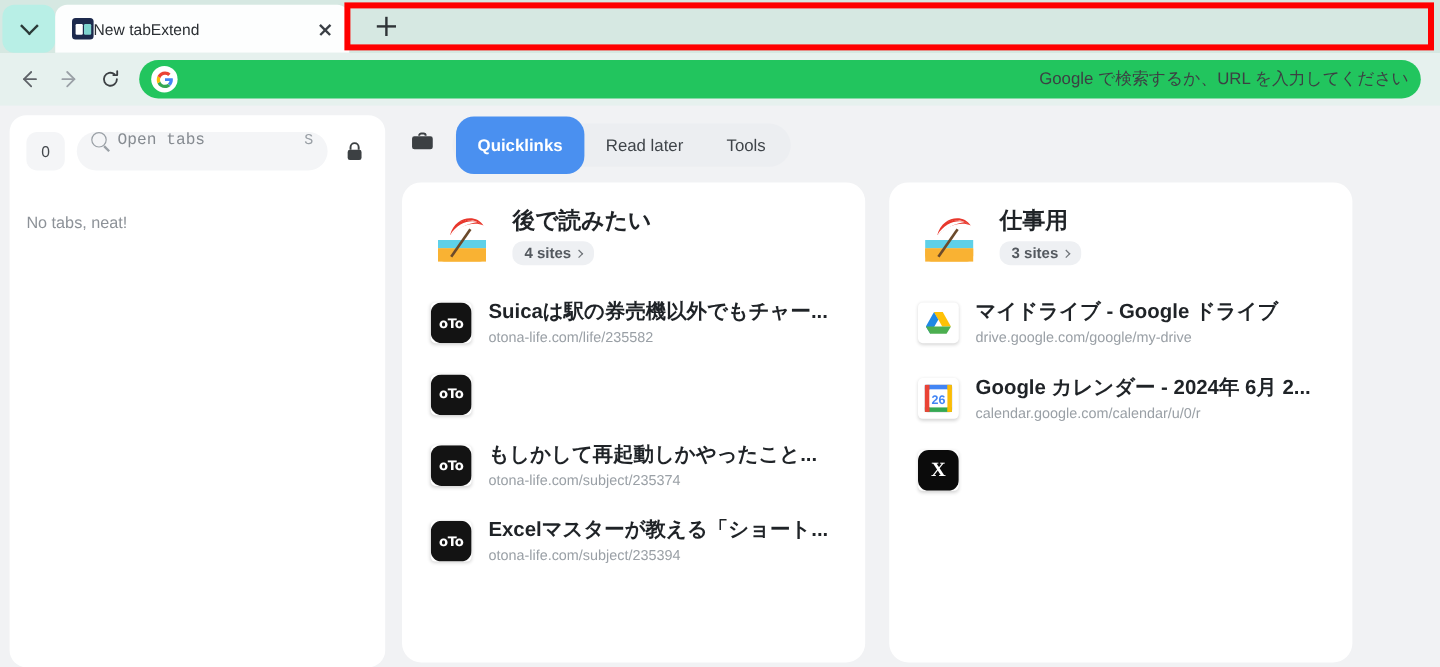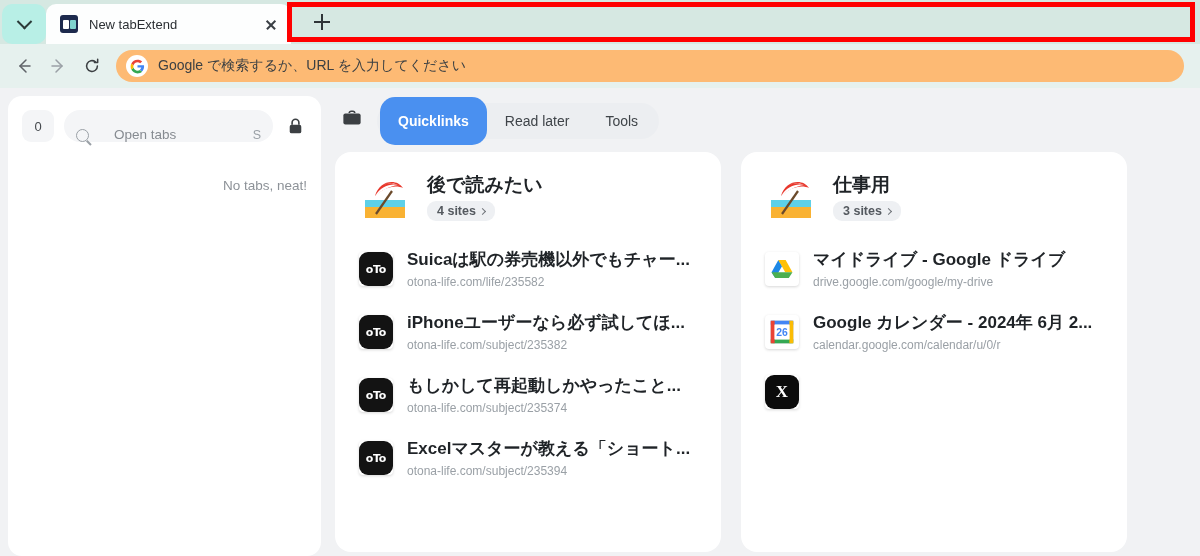--- a/index.html
+++ b/index.html
@@ -42,21 +42,21 @@
     border-bottom: 2px solid #2b3a38;
     transform: rotate(45deg) translate(-2px,-2px);
   }
   #active-tab {
     position: relative;
     width: 245px; height: 40px;
     background: #fdfefe;
     border-radius: 10px 10px 0 0;
     display: flex; align-items: center;
     padding: 0 10px 0 14px;
-    gap: 11px;
+    gap: 0;
     flex: 0 0 auto;
     margin-top: 48px;
   }
   .tab-favicon {
     width: 18px; height: 18px;
     border-radius: 3px;
     background: #1d2a4d;
     display: flex; align-items: center; justify-content: center;
     flex: 0 0 auto;
     overflow: hidden;
@@ -118,27 +118,28 @@
   .nav-btn {
     width: 32px; height: 32px;
     display: flex; align-items: center; justify-content: center;
     border-radius: 50%;
     flex: 0 0 auto;
   }
   .nav-btn svg { display: block; }
   #omnibox {
     flex: 1 1 auto;
     height: 32px;
-    background: #fdba74;
+    background: #22c55e;
     border-radius: 16px;
     display: flex; align-items: center;
     padding: 0 10px;
-    gap: 10px;
+    gap: 0;
     margin-left: 6px;
     margin-right: 8px;
+    justify-content: space-between;
   }
   #google-g {
     width: 22px; height: 22px; border-radius: 50%;
     background: #ffffff;
     display: flex; align-items: center; justify-content: center;
     flex: 0 0 auto;
   }
   #omnibox-placeholder {
     font-size: 14px; color: #3c4043;
     white-space: nowrap; overflow: hidden;
@@ -172,23 +173,24 @@
     border-radius: 9px;
     display: flex; align-items: center; justify-content: center;
     font-size: 13px; color: #44484d;
     flex: 0 0 auto;
   }
   #open-tabs-search {
     flex: 1 1 auto;
     height: 32px;
     background: #f4f5f7;
     border-radius: 16px;
-    display: flex; align-items: flex-end;
+    display: flex; align-items: flex-start;
     padding: 0 12px;
-    gap: 25px;
+    gap: 9px;
+    font-family: Liberation Mono, monospace;
   }
   .search-glass {
     width: 13px; height: 13px;
     border: 1.6px solid #9aa0a6;
     border-radius: 50%;
     position: relative; flex: 0 0 auto;
   }
   .search-glass::after {
     content: ""; position: absolute;
     right: -4px; bottom: -3px;
@@ -204,21 +206,21 @@
     font-size: 12.5px; color: #9aa0a6;
     flex: 0 0 auto;
   }
   #lock-button {
     width: 24px; height: 28px;
     display: flex; align-items: center; justify-content: center;
     flex: 0 0 auto;
   }
   #sidebar-empty {
     margin-top: 36px;
-    text-align: right;
+    text-align: left;
     font-size: 13.5px;
     color: #8d9298;
   }
 
   
   #main {
     flex: 1 1 auto;
     padding: 12px 8px 0 14px;
     overflow: hidden;
   }
@@ -470,24 +472,20 @@
             </span>
             <span class="site-text">
               <span class="site-title">Suicaは駅の券売機以外でもチャー...</span>
               <span class="site-url">otona-life.com/life/235582</span>
             </span>
           </div>
           <div class="site-item">
             <span class="site-favicon">
               <span class="fav-oto">oTo</span>
             </span>
-            <span class="site-text">
-              <span class="site-title">iPhoneユーザーなら必ず試してほ...</span>
-              <span class="site-url">otona-life.com/subject/235382</span>
-            </span>
           </div>
           <div class="site-item">
             <span class="site-favicon">
               <span class="fav-oto">oTo</span>
             </span>
             <span class="site-text">
               <span class="site-title">もしかして再起動しかやったこと...</span>
               <span class="site-url">otona-life.com/subject/235374</span>
             </span>
           </div>

